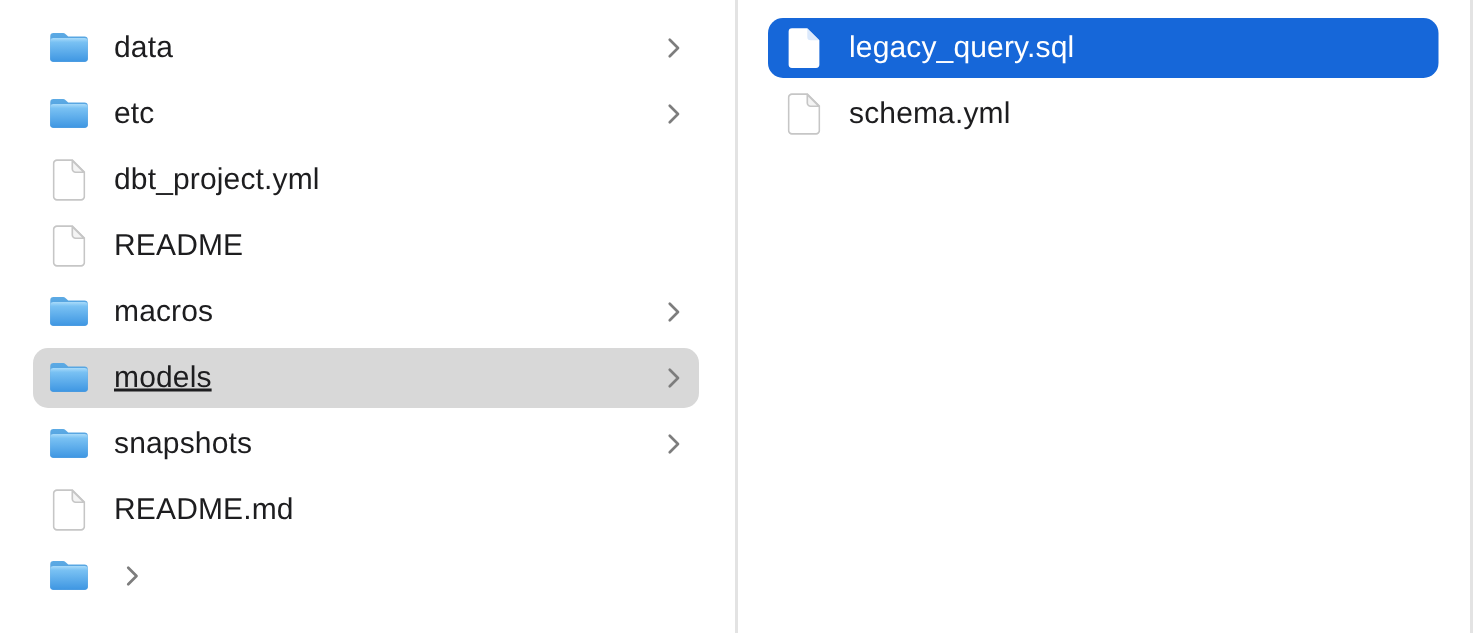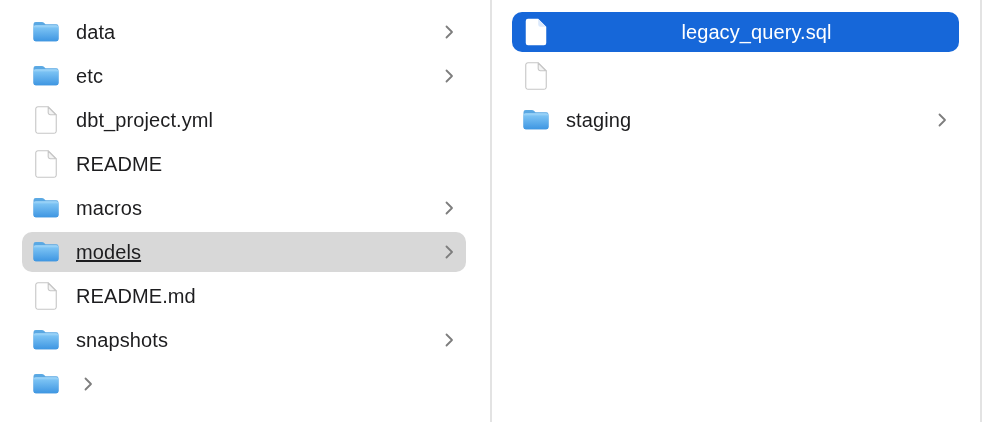--- a/index.html
+++ b/index.html
@@ -13,21 +13,21 @@
   .col-left{width:492px;border-right:2px solid var(--divider,#e3e3e3);}
   .col-right{width:490px;border-right:2px solid var(--divider,#e3e3e3);}
   .col-sliver{flex:1;}
   .row{
     height:40px;margin:0 24px 4px 22px;border-radius:10px;
     display:flex;align-items:center;padding:0 12px 0 10px;
     color:var(--text,#1d1d1f);
   }
   .col-right .row{margin:0 21px 4px 20px;}
   .row.sel-inactive{background:var(--sel-inactive,#d8d8d8);text-decoration:underline;}
-  .row.sel-active{background:var(--sel-active,#1667d9);color:var(--text-selected,#fff);text-align:center;}
+  .row.sel-active{background:var(--sel-active,#1667d9);color:var(--text-selected,#fff);}
   .icon-slot{
     width:28px;height:32px;display:flex;align-items:center;justify-content:center;
     margin-right:16px;flex:0 0 28px;
   }
   .label{
     flex:1;font-size:20px;letter-spacing:0.1px;white-space:nowrap;
     overflow:hidden;text-overflow:ellipsis;
   }
   .chevron{
     flex:0 0 auto;display:flex;align-items:center;justify-content:center;
@@ -122,40 +122,40 @@
         </span>
         <span class="label">models</span>
         <span class="chevron">
           <svg width="9" height="14" viewBox="0 0 9 14">
             <path d="M1.5 1.5 L7 7 L1.5 12.5" fill="none" stroke="currentColor" stroke-width="1.8" stroke-linecap="round" stroke-linejoin="round"></path>
           </svg>
         </span>
       </div>
       <div class="row">
         <span class="icon-slot">
-          <svg width="22" height="28" viewBox="0 0 22 28">
-            <path d="M3 0.75 H13.2 L21.25 8.8 V25 a2.25 2.25 0 0 1-2.25 2.25 H3 A2.25 2.25 0 0 1 0.75 25 V3 A2.25 2.25 0 0 1 3 0.75 Z" fill="#ffffff" stroke="#c6c6c6" stroke-width="1.1"></path>
-            <path d="M13.2 1.1 L20.9 8.8 H15.4 a2.2 2.2 0 0 1-2.2-2.2 Z" fill="#f4f4f4" stroke="#c6c6c6" stroke-width="1.1" stroke-linejoin="round"></path>
-          </svg>
-        </span>
-        <span class="label">README.md</span>
-      </div>
-      <div class="row">
-        <span class="icon-slot">
           <svg width="28" height="24" viewBox="0 0 28 24">
             <path d="M1.5 4.2 A2.2 2.2 0 0 1 3.7 2 h6.4 a2.2 2.2 0 0 1 1.5 0.6 l1.9 1.7 H24.3 a2.2 2.2 0 0 1 2.2 2.2 V19 a2.2 2.2 0 0 1-2.2 2.2 H3.7 A2.2 2.2 0 0 1 1.5 19 Z" fill="url(#ftab)"></path>
             <rect x="1.5" y="5.3" width="25" height="15.9" rx="2.2" fill="url(#fgrad)"></rect>
           </svg>
         </span>
         <span class="label">snapshots</span>
         <span class="chevron">
           <svg width="9" height="14" viewBox="0 0 9 14">
             <path d="M1.5 1.5 L7 7 L1.5 12.5" fill="none" stroke="currentColor" stroke-width="1.8" stroke-linecap="round" stroke-linejoin="round"></path>
           </svg>
         </span>
+      </div>
+      <div class="row">
+        <span class="icon-slot">
+          <svg width="22" height="28" viewBox="0 0 22 28">
+            <path d="M3 0.75 H13.2 L21.25 8.8 V25 a2.25 2.25 0 0 1-2.25 2.25 H3 A2.25 2.25 0 0 1 0.75 25 V3 A2.25 2.25 0 0 1 3 0.75 Z" fill="#ffffff" stroke="#c6c6c6" stroke-width="1.1"></path>
+            <path d="M13.2 1.1 L20.9 8.8 H15.4 a2.2 2.2 0 0 1-2.2-2.2 Z" fill="#f4f4f4" stroke="#c6c6c6" stroke-width="1.1" stroke-linejoin="round"></path>
+          </svg>
+        </span>
+        <span class="label">README.md</span>
       </div>
       <div class="row">
         <span class="icon-slot">
           <svg width="28" height="24" viewBox="0 0 28 24">
             <path d="M1.5 4.2 A2.2 2.2 0 0 1 3.7 2 h6.4 a2.2 2.2 0 0 1 1.5 0.6 l1.9 1.7 H24.3 a2.2 2.2 0 0 1 2.2 2.2 V19 a2.2 2.2 0 0 1-2.2 2.2 H3.7 A2.2 2.2 0 0 1 1.5 19 Z" fill="url(#ftab)"></path>
             <rect x="1.5" y="5.3" width="25" height="15.9" rx="2.2" fill="url(#fgrad)"></rect>
           </svg>
         </span>
         <span class="chevron">
           <svg width="9" height="14" viewBox="0 0 9 14">
@@ -174,30 +174,17 @@
         </span>
         <span class="label">legacy_query.sql</span>
       </div>
       <div class="row">
         <span class="icon-slot">
           <svg width="22" height="28" viewBox="0 0 22 28">
             <path d="M3 0.75 H13.2 L21.25 8.8 V25 a2.25 2.25 0 0 1-2.25 2.25 H3 A2.25 2.25 0 0 1 0.75 25 V3 A2.25 2.25 0 0 1 3 0.75 Z" fill="#ffffff" stroke="#c6c6c6" stroke-width="1.1"></path>
             <path d="M13.2 1.1 L20.9 8.8 H15.4 a2.2 2.2 0 0 1-2.2-2.2 Z" fill="#f4f4f4" stroke="#c6c6c6" stroke-width="1.1" stroke-linejoin="round"></path>
           </svg>
         </span>
-      </div>
-      <div class="row">
-        <span class="icon-slot">
-          <svg width="28" height="24" viewBox="0 0 28 24">
-            <path d="M1.5 4.2 A2.2 2.2 0 0 1 3.7 2 h6.4 a2.2 2.2 0 0 1 1.5 0.6 l1.9 1.7 H24.3 a2.2 2.2 0 0 1 2.2 2.2 V19 a2.2 2.2 0 0 1-2.2 2.2 H3.7 A2.2 2.2 0 0 1 1.5 19 Z" fill="url(#ftab)"></path>
-            <rect x="1.5" y="5.3" width="25" height="15.9" rx="2.2" fill="url(#fgrad)"></rect>
-          </svg>
-        </span>
-        <span class="label">staging</span>
-        <span class="chevron">
-          <svg width="9" height="14" viewBox="0 0 9 14">
-            <path d="M1.5 1.5 L7 7 L1.5 12.5" fill="none" stroke="currentColor" stroke-width="1.8" stroke-linecap="round" stroke-linejoin="round"></path>
-          </svg>
-        </span>
+        <span class="label">schema.yml</span>
       </div>
     </div>
   <div class="column col-sliver"></div>
 </div>
 
 </body></html>

